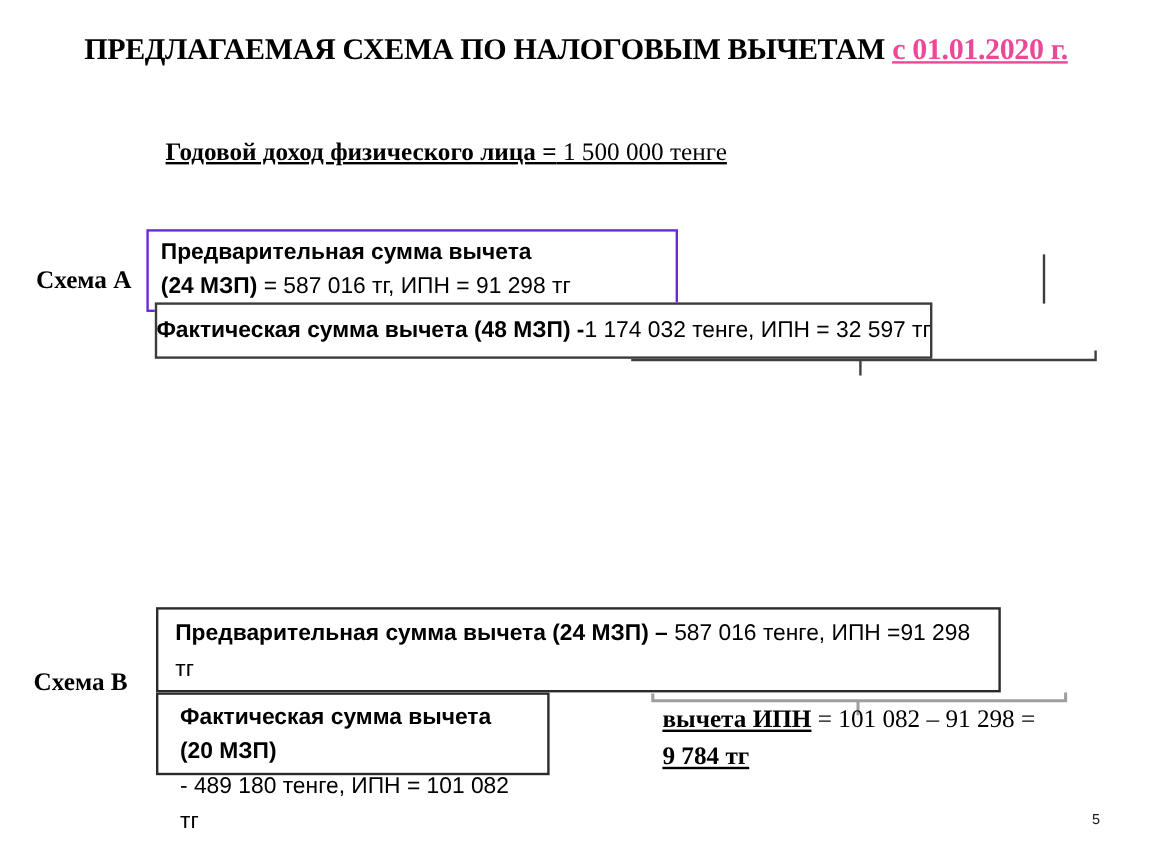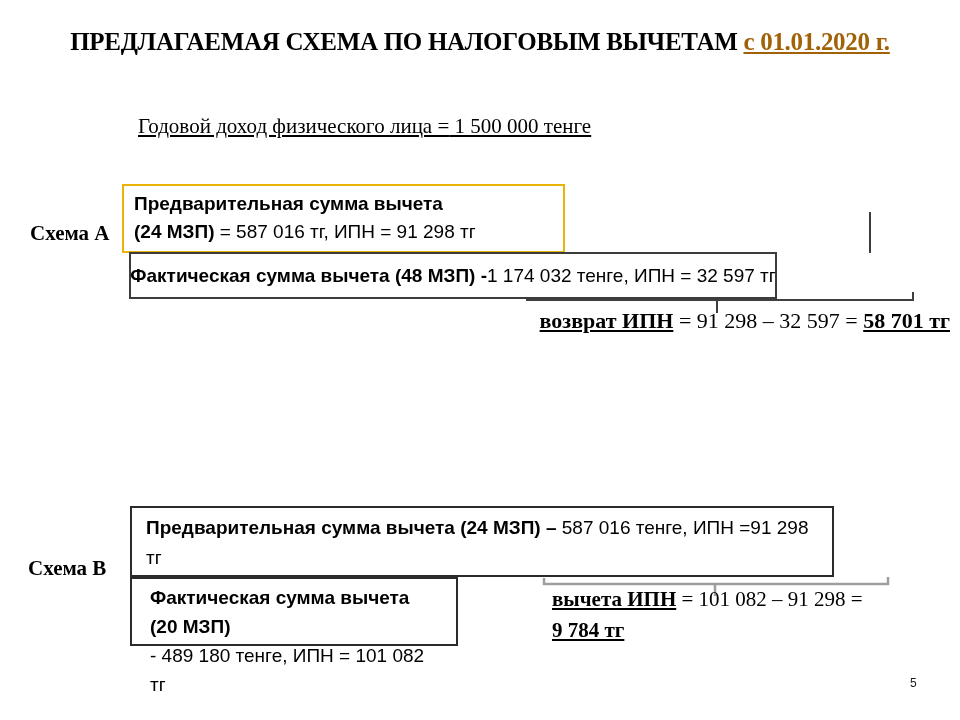--- a/index.html
+++ b/index.html
@@ -2,35 +2,35 @@
 <html><head>
 <meta charset="utf-8">
 <style>
   html,body{margin:0;padding:0;}
   body{width:960px;height:720px;background:#ffffff;overflow:hidden;}
   .slide{position:relative;width:960px;height:720px;background:#ffffff;
          font-family:"Liberation Serif", serif;color:#000;}
 
   .title{position:absolute;top:28px;left:0;width:960px;text-align:center;
          font-size:25px;font-weight:bold;letter-spacing:-0.3px;white-space:nowrap;}
-  .title .date{color:#a16207;text-decoration:underline;}
+  .title .date{color:#ec4899;text-decoration:underline;}
 
   .subtitle{position:absolute;top:114px;left:138px;font-size:21px;
             text-decoration:underline;white-space:nowrap;}
-  .subtitle .b{font-weight:normal;}
+  .subtitle .b{font-weight:bold;}
 
   .scheme-label{position:absolute;font-size:21px;font-weight:bold;white-space:nowrap;}
   #label-a{top:221px;left:30px;}
   #label-b{top:556px;left:28px;}
 
   .box{position:absolute;background:#fff;box-sizing:border-box;
        font-family:"Liberation Sans", sans-serif;font-size:19px;}
   .box .b{font-weight:bold;}
 
-  #box-a1{left:122px;top:184px;width:443px;height:69px;border:2px solid #eab308;
+  #box-a1{left:122px;top:191px;width:443px;height:69px;border:2px solid #6d28d9;
           padding:4px 10px;line-height:28px;z-index:2;}
   #box-a2{left:129px;top:252px;width:648px;height:47px;border:2px solid #3c3c3c;
           display:flex;align-items:center;justify-content:center;z-index:3;white-space:nowrap;}
 
   #connector-a{position:absolute;left:869px;top:212px;width:2px;height:41px;
                background:#3c3c3c;z-index:1;}
 
   .bracket{position:absolute;}
   #bracket-a{left:525px;top:291px;}
   #bracket-b{left:542px;top:576px;}
@@ -79,23 +79,20 @@
 
   <div class="box" id="box-a2">
     <span class="b">Фактическая сумма вычета (48 МЗП) - </span>
       <span> 1 174 032 тенге, ИПН = 32 597 тг</span>
   </div>
 
   <svg class="bracket" id="bracket-a" width="392" height="24" viewBox="0 0 392 24">
     <path d="M2,1 L2,9 L388,9 L388,1 M192,9 L192,22" fill="none" stroke="#3f3f3f" stroke-width="2"></path>
   </svg>
 
-  <div id="result-a">
-    <span class="lbl">возврат ИПН</span><span> = 91 298 – 32 597 = </span><span class="val">58 701 тг</span>
-  </div>
 
   <div class="scheme-label" id="label-b">Схема В</div>
 
   <div class="box" id="box-b1">
     <div>
       <span class="b">Предварительная сумма вычета (24 МЗП) – </span><span>587 016 тенге, ИПН =91 298</span>
     </div>
     <div>
       <span>тг</span>
     </div>

